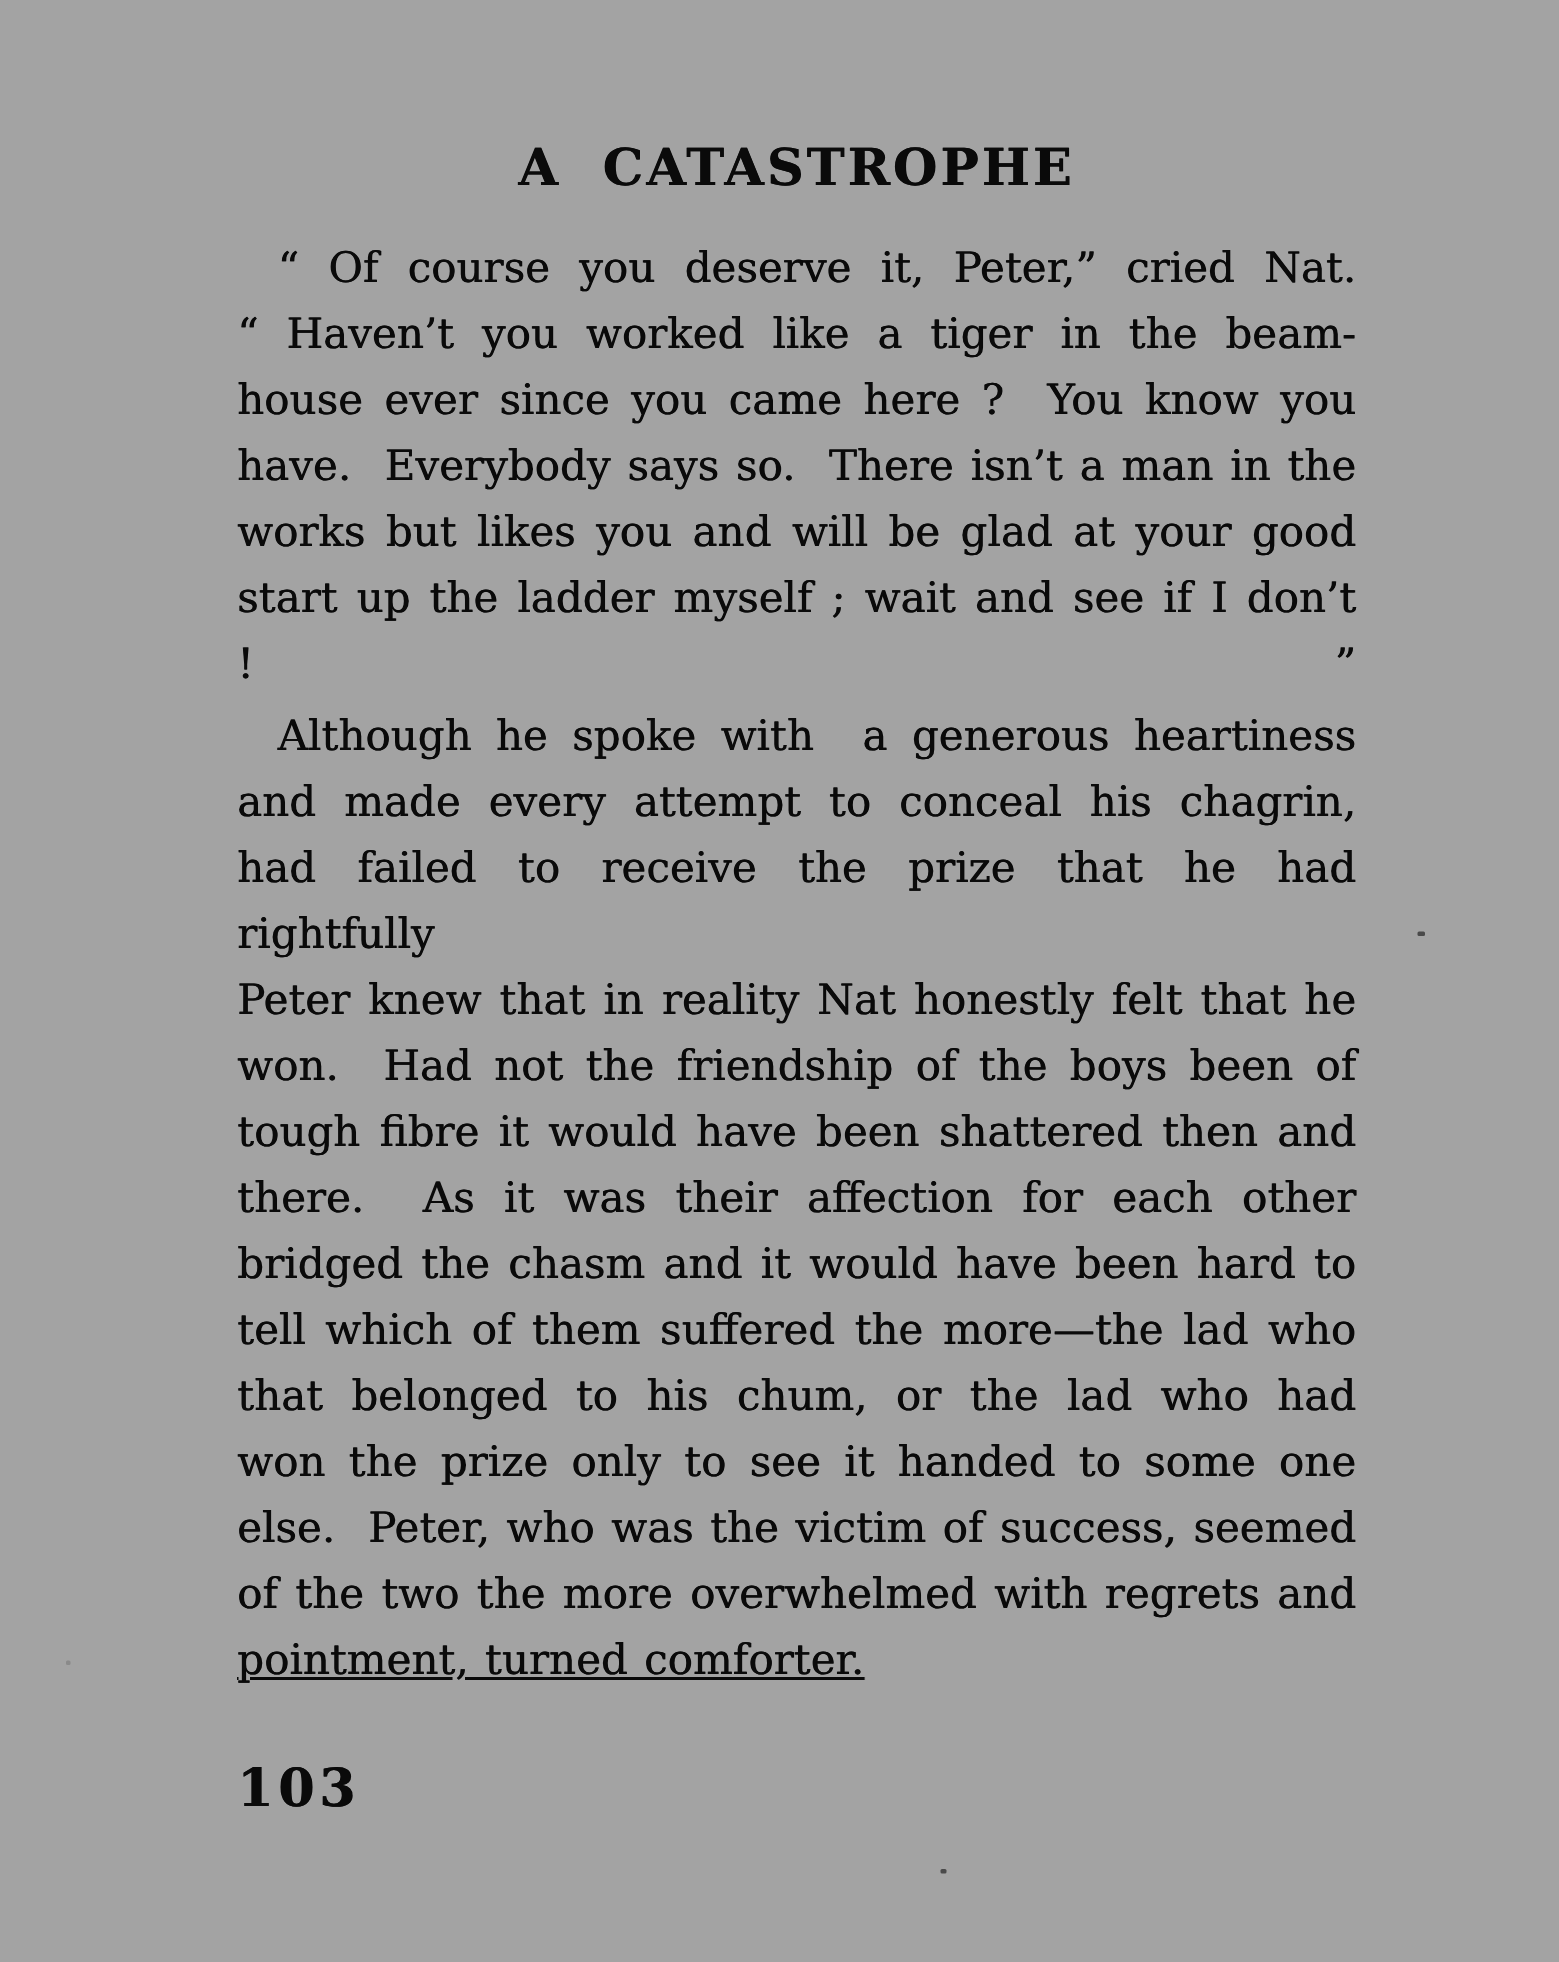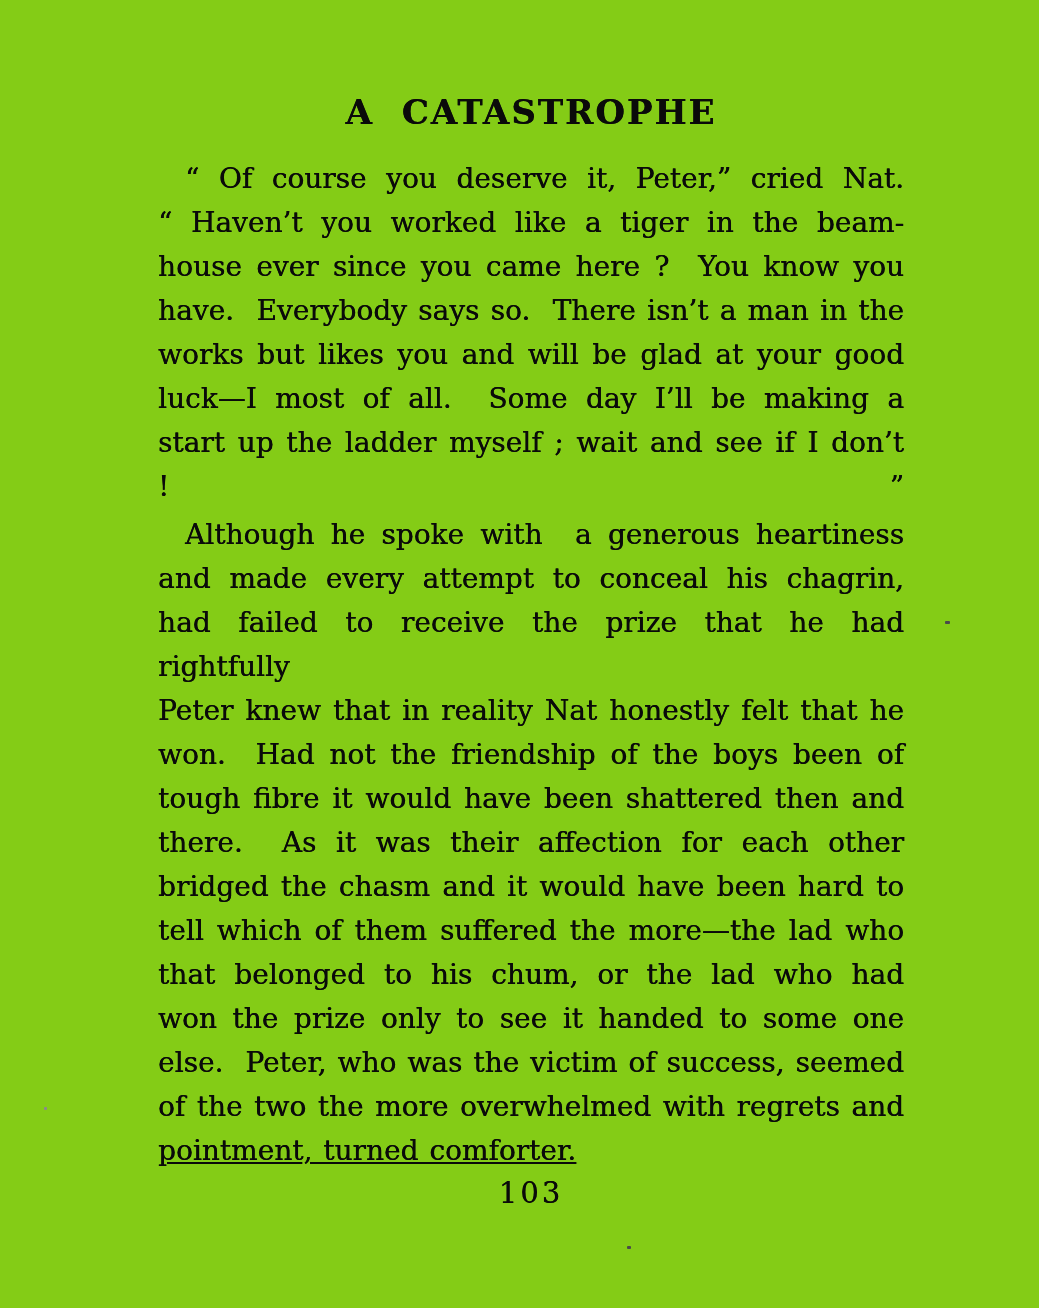--- a/index.html
+++ b/index.html
@@ -4,21 +4,21 @@
 <style>
   html, body {
     margin: 0;
     padding: 0;
     background: #ffffff;
   }
   .page {
     position: relative;
     width: 1039px;
     height: 1308px;
-    background: #84cc16;
+    background: #a3a3a3;
     overflow: hidden;
     font-family: "DejaVu Serif", "Liberation Serif", serif;
     color: #0a0a0a;
   }
   .heading {
     position: absolute;
     top: 90px;
     left: 158px;
     width: 746px;
     margin: 0;
@@ -47,24 +47,23 @@
     white-space: pre-wrap;
     word-spacing: 2px;
   }
   .line.indent { text-indent: 27px; }
   .para.last-left .line:last-child { text-align-last: left; text-decoration: underline; }
   .page-number {
     position: absolute;
     top: 1171px;
     left: 158px;
     width: 746px;
-    text-align: center;
-    font-size: 29px;
+    font-size: 35px;
     line-height: 44px;
-    font-weight: 400;
+    font-weight: 700;
     letter-spacing: 3px;
     text-shadow: 0.3px 0 0 currentColor;
   }
   .speck {
     position: absolute;
     background: #4a4a4a;
     border-radius: 1px;
   }
   .speck-1 { left: 945px; top: 621px; width: 5px; height: 3px; }
   .speck-2 { left: 44px;  top: 1107px; width: 3px; height: 3px; background: #8a8a8a; }
@@ -77,21 +76,20 @@
 
   <h1 class="heading">A CATASTROPHE</h1>
 
   <div class="textblock">
     <div class="para">
         <div class="line indent">“ Of course you deserve it, Peter,” cried Nat.</div>
         <div class="line">“ Haven’t you worked like a tiger in the beam-</div>
         <div class="line">house ever since you came here ?  You know you</div>
         <div class="line">have.  Everybody says so.  There isn’t a man in the</div>
         <div class="line">works but likes you and will be glad at your good</div>
-        <div class="line">luck—I most of all.  Some day I’ll be making a</div>
         <div class="line">start up the ladder myself ; wait and see if I don’t ! ”</div>
       </div>
     <div class="para last-left">
         <div class="line indent">Although he spoke with  a generous heartiness</div>
         <div class="line">and made every attempt to conceal his chagrin,</div>
         <div class="line">had failed to receive the prize that he had rightfully</div>
         <div class="line">Peter knew that in reality Nat honestly felt that he</div>
         <div class="line">won.  Had not the friendship of the boys been of</div>
         <div class="line">tough fibre it would have been shattered then and</div>
         <div class="line">there.  As it was their affection for each other</div>

